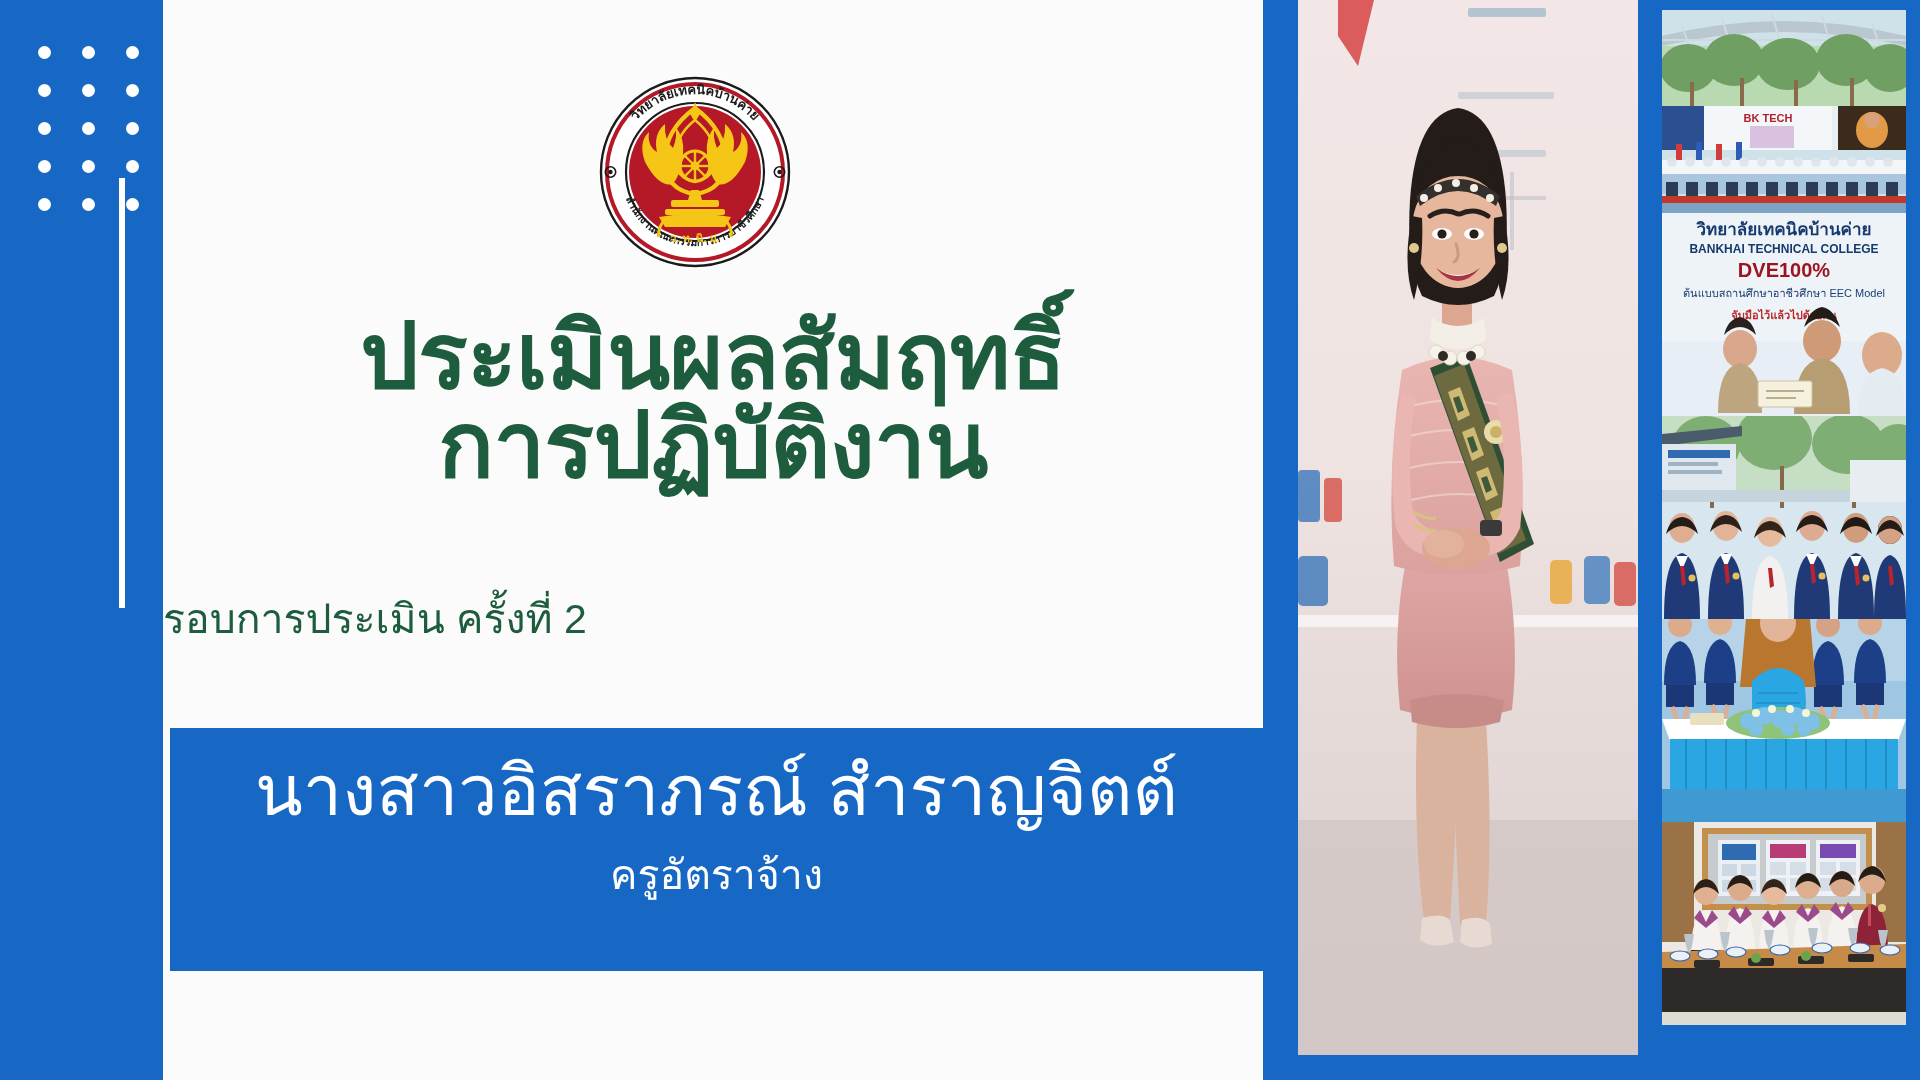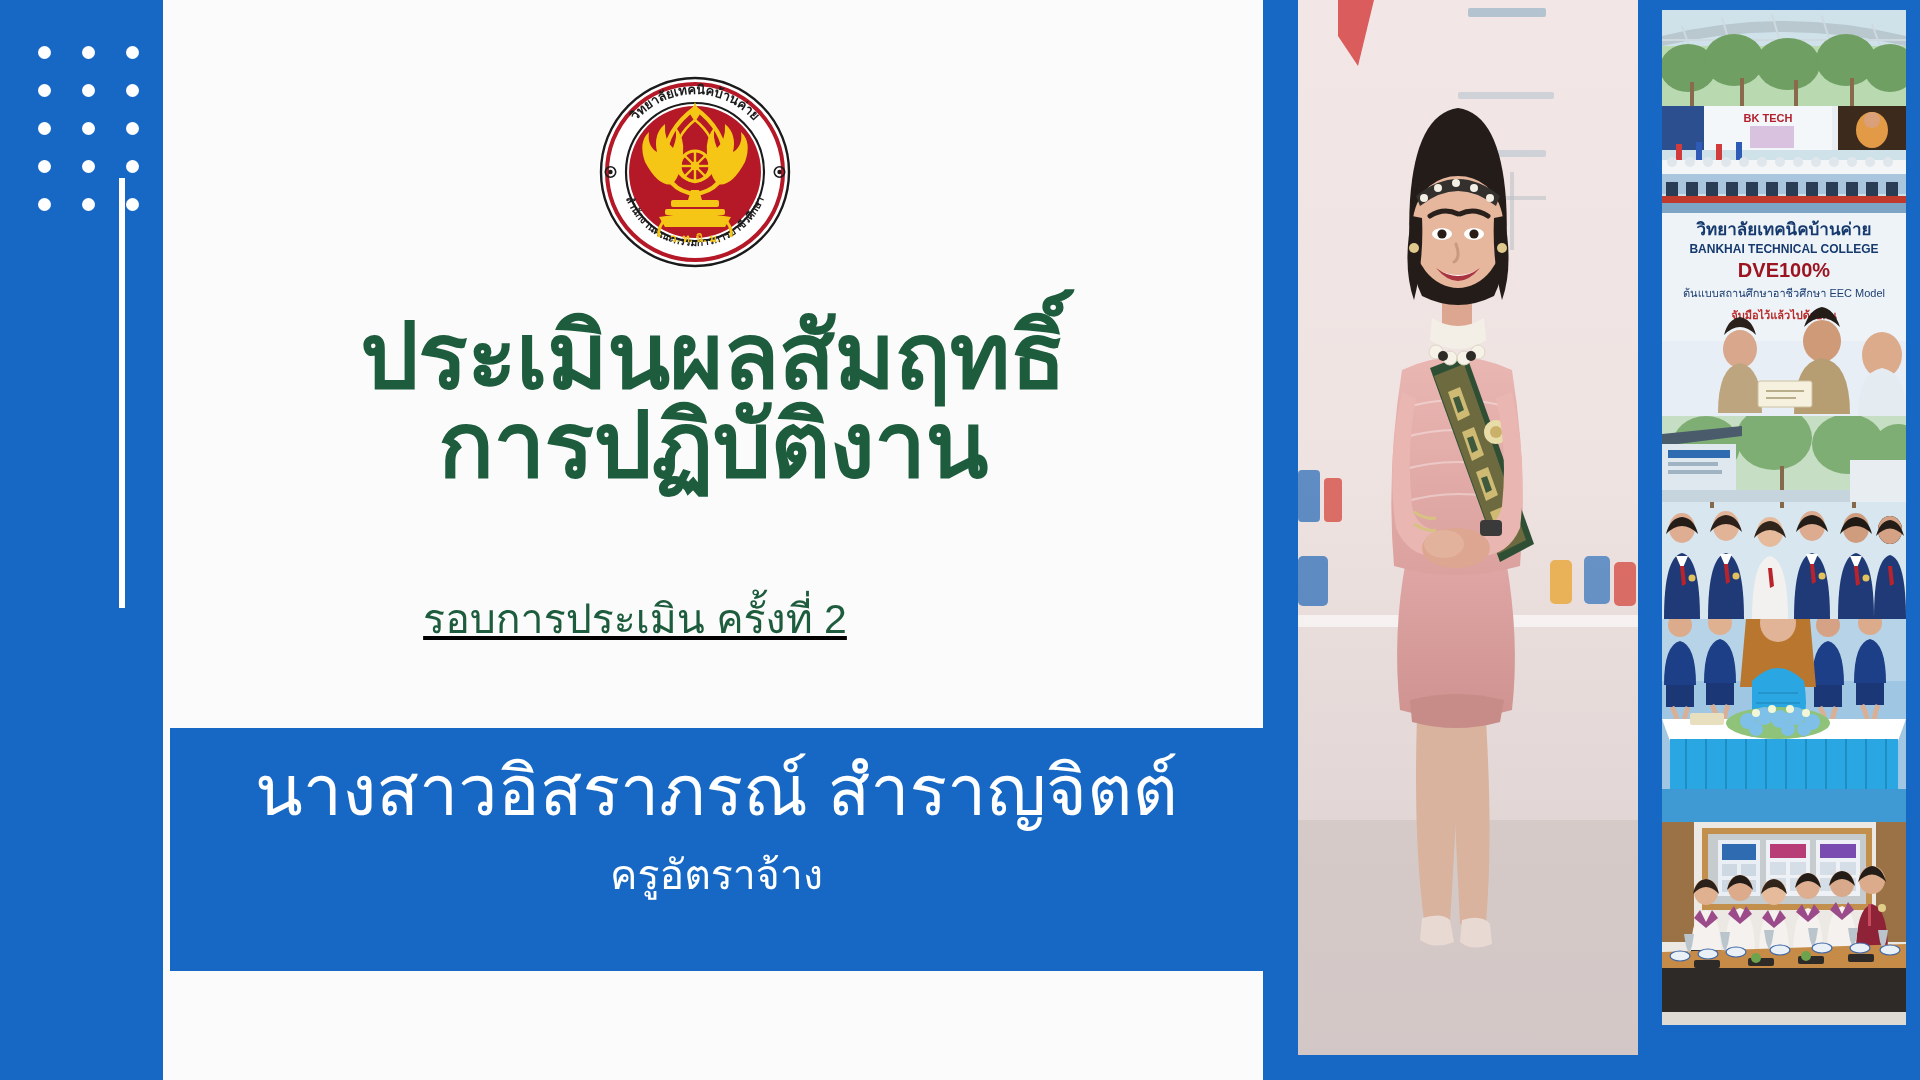--- a/index.html
+++ b/index.html
@@ -51,21 +51,21 @@
   }
   .title-line{
     color:#1d5c3c;
     font-size:92px;
     line-height:0.97;
     font-weight:700;
     letter-spacing:-0.5px;
     white-space:nowrap;
   }
   .sub-block{
-    position:absolute;left:163px;top:592px;width:944px;text-align:center;text-decoration:underline;
+    position:absolute;left:163px;top:592px;width:944px;
   }
   .sub-line{
     color:#1d5c3c;
     font-size:41px;
     line-height:1.34;
     font-weight:400;
     white-space:nowrap;
   }
 
   

